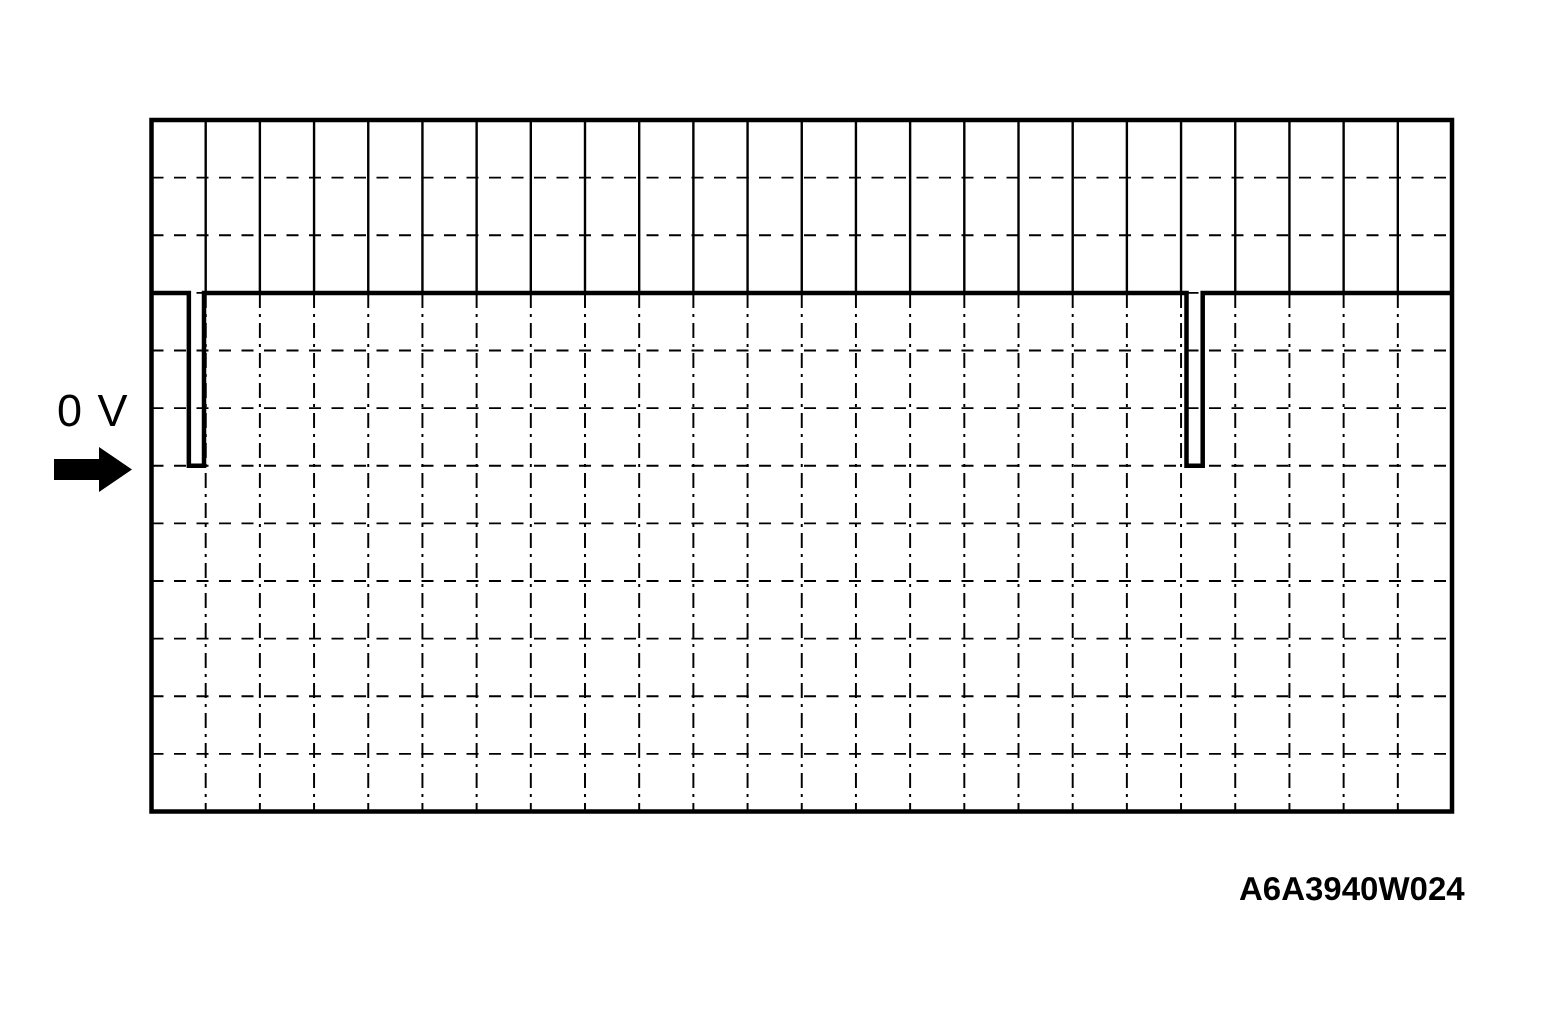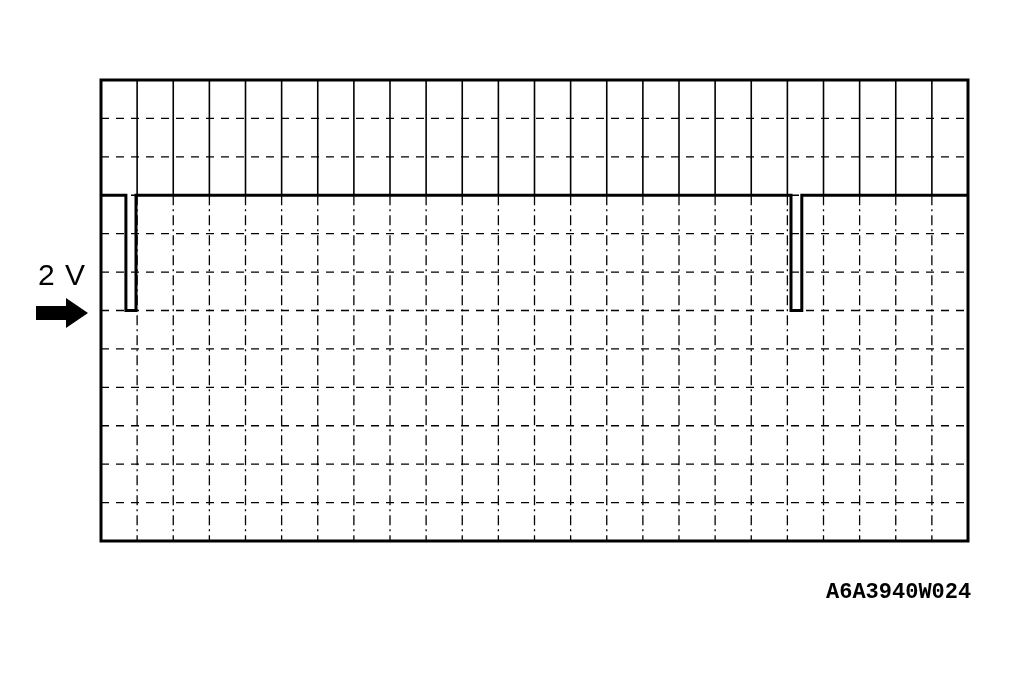--- a/index.html
+++ b/index.html
@@ -3,21 +3,21 @@
 <meta charset="utf-8">
 <style>
   html, body { margin: 0; padding: 0; background: #ffffff; }
   body { width: 1028px; height: 678px; position: relative; overflow: hidden;
          font-family: "Liberation Sans", sans-serif; }
   #scope { position: absolute; left: 0; top: 0; }
   .zero-label { position: absolute; left: 38px; top: 258px; font-size: 30px; color: #000;
                 font-family: "Liberation Sans", sans-serif; letter-spacing: 1px; }
   .arrow { position: absolute; left: 36px; top: 298px; }
   .fig-id { position: absolute; left: 826px; top: 580px; font-size: 22px; font-weight: bold;
-            color: #000; font-family: Liberation Mono, monospace; letter-spacing: 0px; }
+            color: #000; font-family: Liberation Sans, sans-serif; letter-spacing: 0px; }
 </style>
 </head>
 <body>
 
 <svg id="scope" width="1028" height="678" viewBox="0 0 1028 678" xmlns="http://www.w3.org/2000/svg">
   <g id="grid">
       <line x1="137.125" x2="137.125" y1="80" y2="195.25" stroke="#000" stroke-width="1.6"></line>
       <line x1="137.125" x2="137.125" y1="195.25" y2="541" stroke="#000" stroke-width="1.3" stroke-dasharray="10 4 2 4"></line>
       <line x1="173.25" x2="173.25" y1="80" y2="195.25" stroke="#000" stroke-width="1.6"></line>
       <line x1="173.25" x2="173.25" y1="195.25" y2="541" stroke="#000" stroke-width="1.3" stroke-dasharray="10 4 2 4"></line>
@@ -72,18 +72,18 @@
       <line x1="101" x2="968" y1="348.91666666666663" y2="348.91666666666663" stroke="#000" stroke-width="1.3" stroke-dasharray="8 7"></line>
       <line x1="101" x2="968" y1="387.3333333333333" y2="387.3333333333333" stroke="#000" stroke-width="1.3" stroke-dasharray="8 7"></line>
       <line x1="101" x2="968" y1="425.75" y2="425.75" stroke="#000" stroke-width="1.3" stroke-dasharray="8 7"></line>
       <line x1="101" x2="968" y1="464.16666666666663" y2="464.16666666666663" stroke="#000" stroke-width="1.3" stroke-dasharray="8 7"></line>
       <line x1="101" x2="968" y1="502.5833333333333" y2="502.5833333333333" stroke="#000" stroke-width="1.3" stroke-dasharray="8 7"></line>
     </g>
   <rect x="101" y="80" width="867" height="461" fill="none" stroke="#000" stroke-width="3"></rect>
   <polyline id="trace" fill="none" stroke="#000" stroke-width="3" stroke-linejoin="miter" points="101.0,195.3 125.9,195.3 125.9,310.5 136.0,310.5 136.0,195.3 791.0,195.3 791.0,310.5 801.8,310.5 801.8,195.3 968.0,195.3"></polyline>
 </svg>
 
-<div class="zero-label">2 V</div>
+<div class="zero-label">0 V</div>
 <svg class="arrow" width="52" height="30" viewBox="0 0 52 30">
   <polygon points="0,8 30,8 30,0 52,15 30,30 30,22 0,22" fill="#000"></polygon>
 </svg>
 
 <div class="fig-id">A6A3940W024</div>
 
 </body></html>

